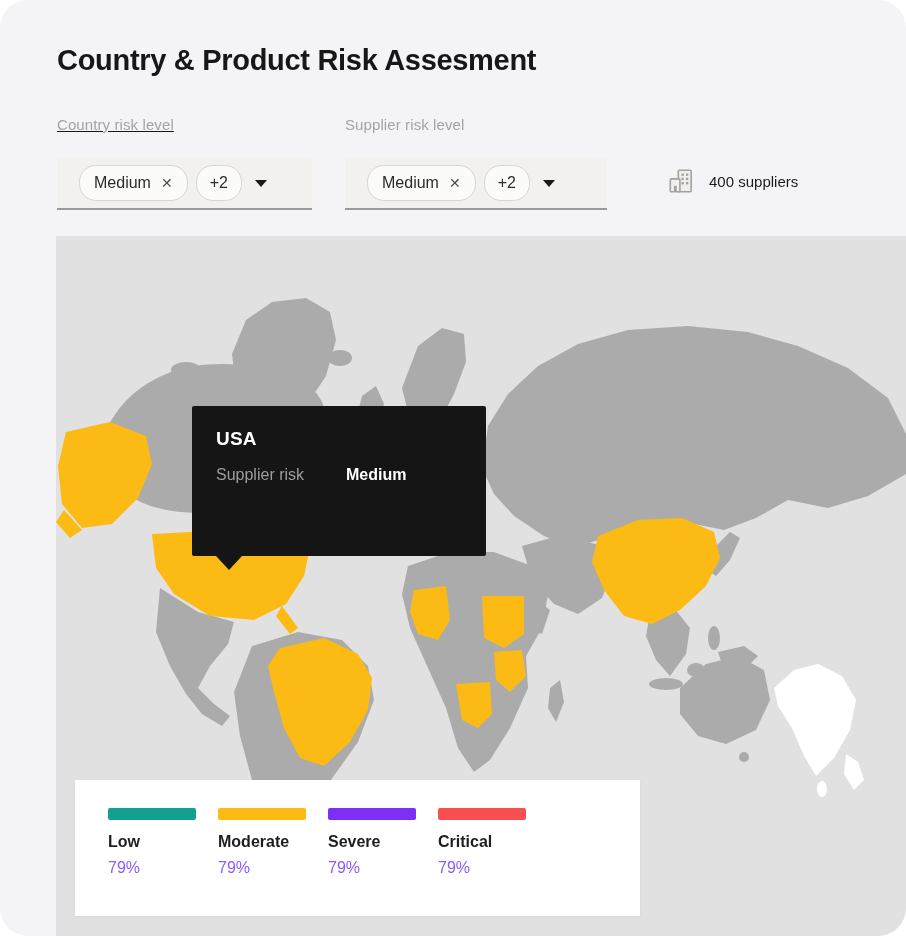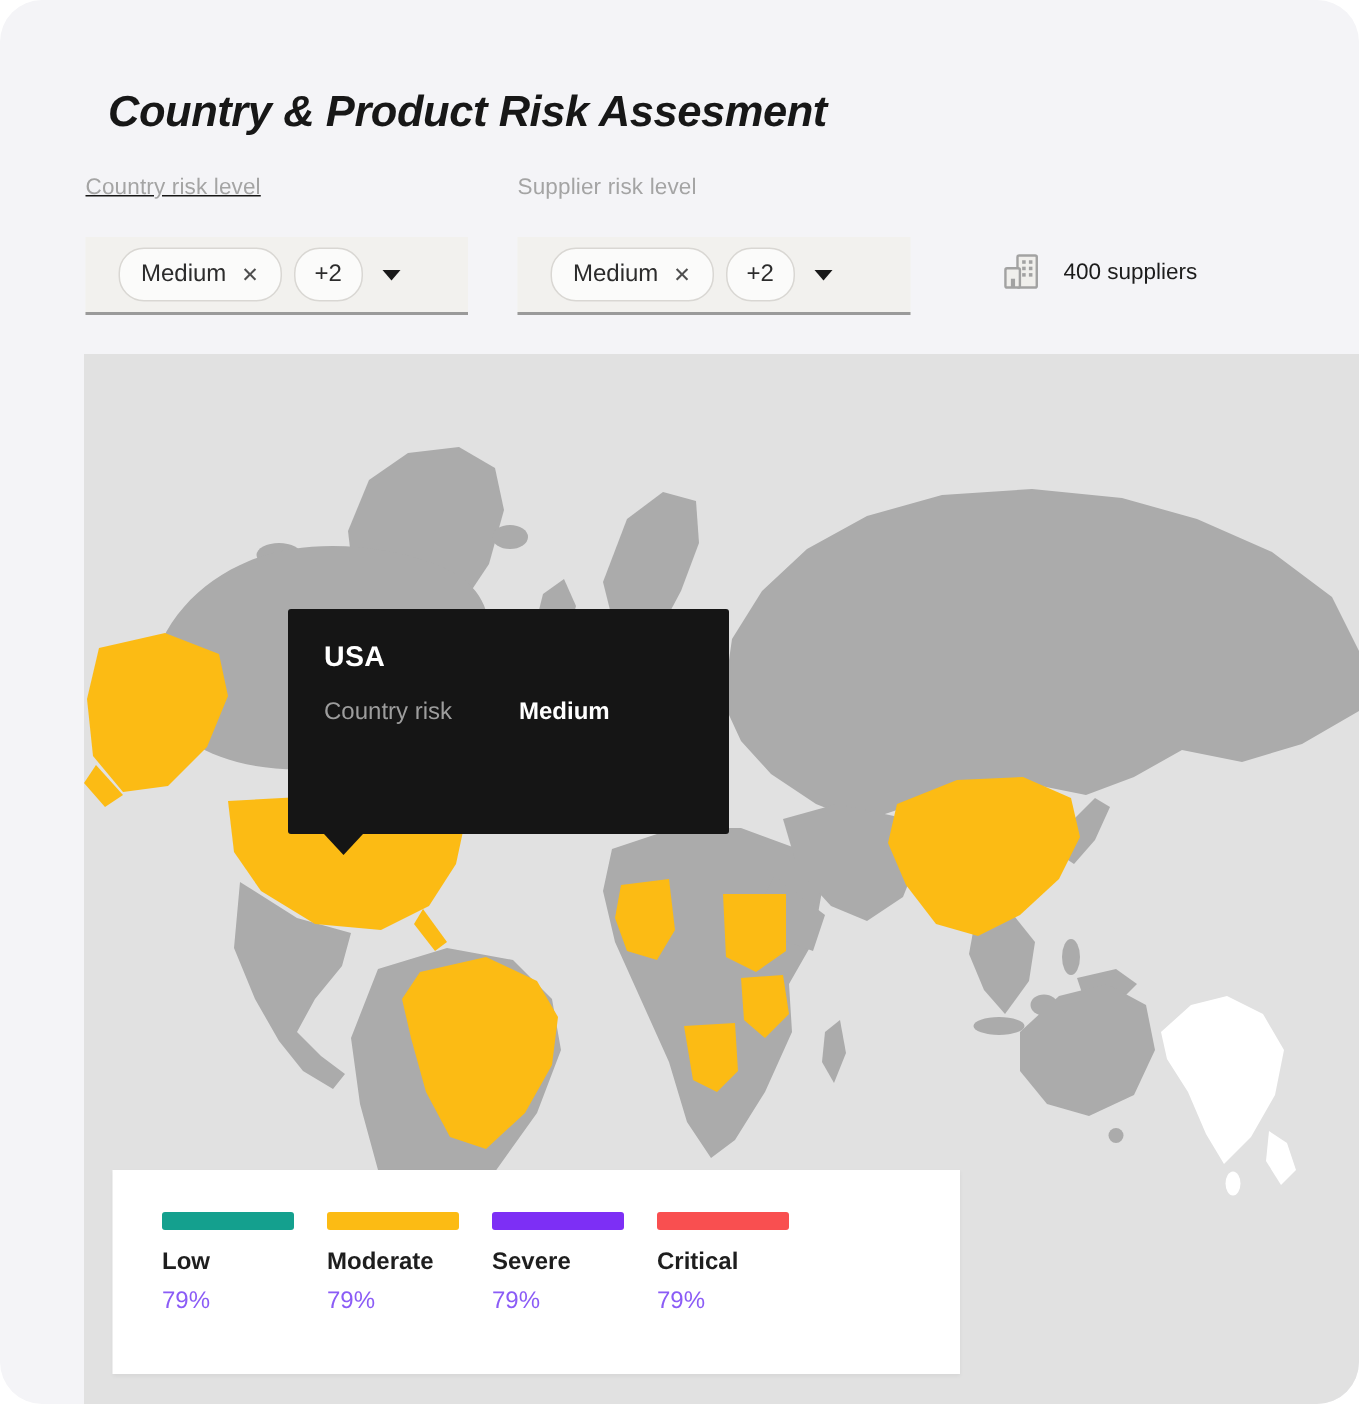--- a/index.html
+++ b/index.html
@@ -1,19 +1,19 @@
 <!DOCTYPE html>
 <html><head>
 <meta charset="utf-8">
 <style>
   html,body{margin:0;padding:0;background:#ffffff;}
   body{font-family:"Liberation Sans",sans-serif;color:#161616;-webkit-font-smoothing:antialiased;}
   .card{position:relative;width:906px;height:936px;background:#f4f4f7;border-radius:28px;overflow:hidden;}
 
-  .page-title{position:absolute;left:57px;top:44px;margin:15px;font-size:29px;font-weight:700;letter-spacing:-0.3px;color:#171717;font-style:italic;}
+  .page-title{position:absolute;left:57px;top:44px;margin:0;font-size:29px;font-weight:700;letter-spacing:-0.3px;color:#171717;}
 
   .filter-group{position:absolute;top:116px;}
   .filter-group.first{left:57px;width:255px;text-decoration:underline;}
   .filter-group.second{left:345px;width:262px;}
   .filter-label{font-size:15px;color:#a4a4a4;letter-spacing:0.1px;}
   .filter-field{position:absolute;left:0;top:42px;width:100%;height:52px;background:#f2f1ee;
     border-bottom:2px solid #9a9a9a;display:flex;align-items:center;padding-left:22px;box-sizing:border-box;cursor:pointer;}
   .chip{display:inline-flex;align-items:center;gap:10px;height:34px;padding:0 14px;border-radius:17px;
     background:#fbfbfa;border:1px solid #d9d7d3;font-size:16px;color:#2c2c2c;white-space:nowrap;}
   .chip-x{font-size:14px;color:#4f4f4f;cursor:pointer;line-height:1;}
@@ -160,21 +160,21 @@
         <path d="M718,452 L738,434 L762,428 L786,440 L800,464 L794,494 L778,522 L760,540 L748,520 L736,492 L722,470 Z"></path>
         <ellipse cx="766" cy="553" rx="5" ry="8"></ellipse>
 
         <path d="M790,518 L802,526 L808,544 L798,554 L788,538 Z"></path>
       </g>
     </svg>
 
     <div class="tooltip">
       <div class="tt-title">USA</div>
       <div class="tt-row">
-        <span class="tt-label">Country risk</span>
+        <span class="tt-label">Supplier risk</span>
         <span class="tt-value">Medium</span>
       </div>
     </div>
 
     <div class="legend">
       <div class="legend-item">
         <div class="swatch" style="background: rgb(20, 160, 142);"></div>
         <div class="legend-label">Low</div>
         <div class="legend-value">79%</div>
       </div>

